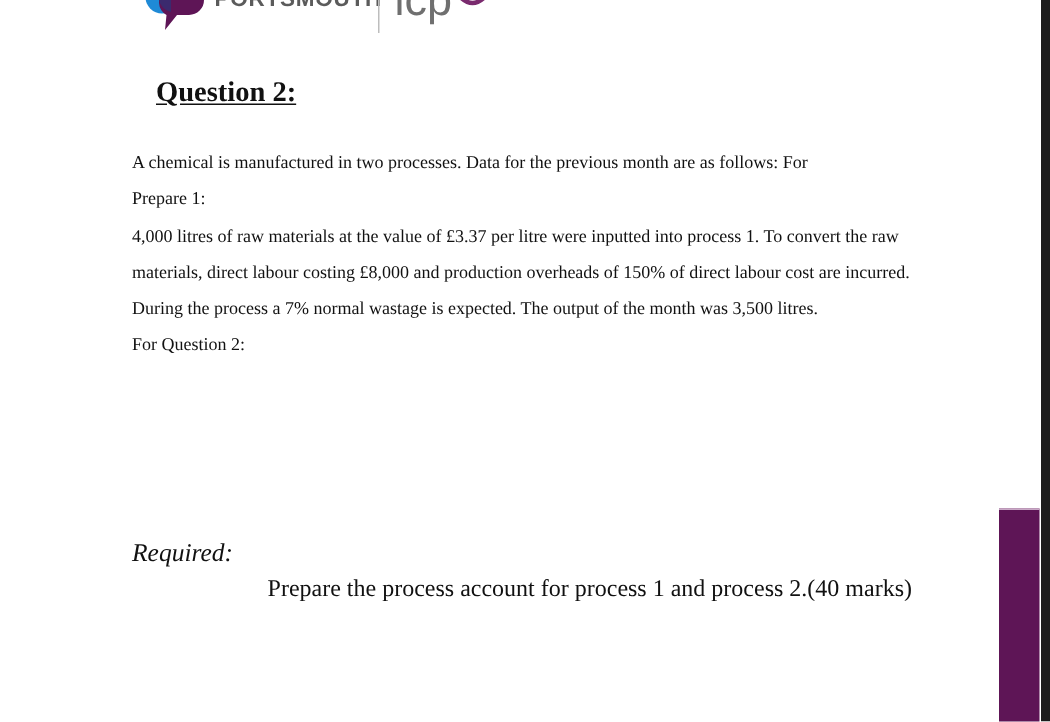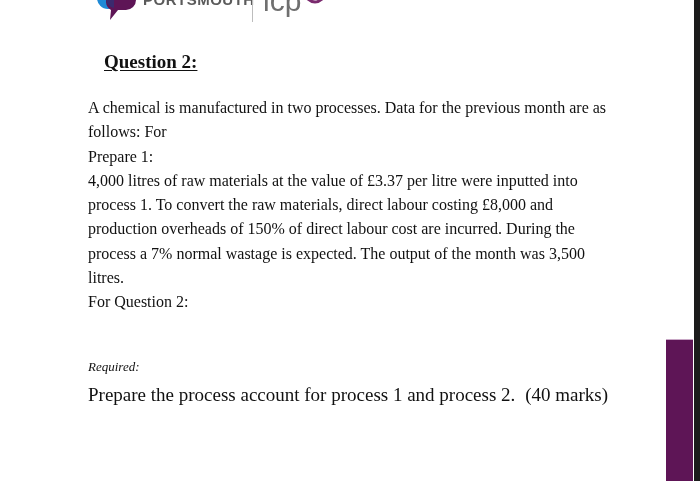--- a/index.html
+++ b/index.html
@@ -88,41 +88,41 @@
       font-weight: bold;
       text-decoration: underline;
       text-underline-offset: 2px;
       margin: 16px;
     }
     .body-text {
       position: absolute;
       left: 88px;
       top: 96px;
       width: 528px;
-      font-size: 16px;
+      font-size: 12px;
       line-height: 24.3px;
     }
     .body-text p {
       margin: 0;
     }
     .required {
       position: absolute;
       left: 88px;
       top: 359px;
-      font-size: 13px;
+      font-size: 17px;
       font-style: italic;
     }
     .task-row {
       position: absolute;
       left: 88px;
       top: 384px;
       width: 520px;
-      font-size: 19px;
+      font-size: 16px;
       display: flex;
-      justify-content: space-between;
+      justify-content: flex-end;
     }
   </style>
 </head>
 <body>
 
 <div class="page">
 
   <svg class="logo-bubble" viewBox="0 0 40 32">
     <circle cx="12" cy="8" r="11" fill="#1f8ad6"></circle>
     <path d="M10 -4 H30 a10 10 0 0 1 10 10 v4 a10 10 0 0 1 -10 10 H22 L14 30 L15 20 a10 10 0 0 1 -5 -8 Z" fill="#5e1556"></path>

